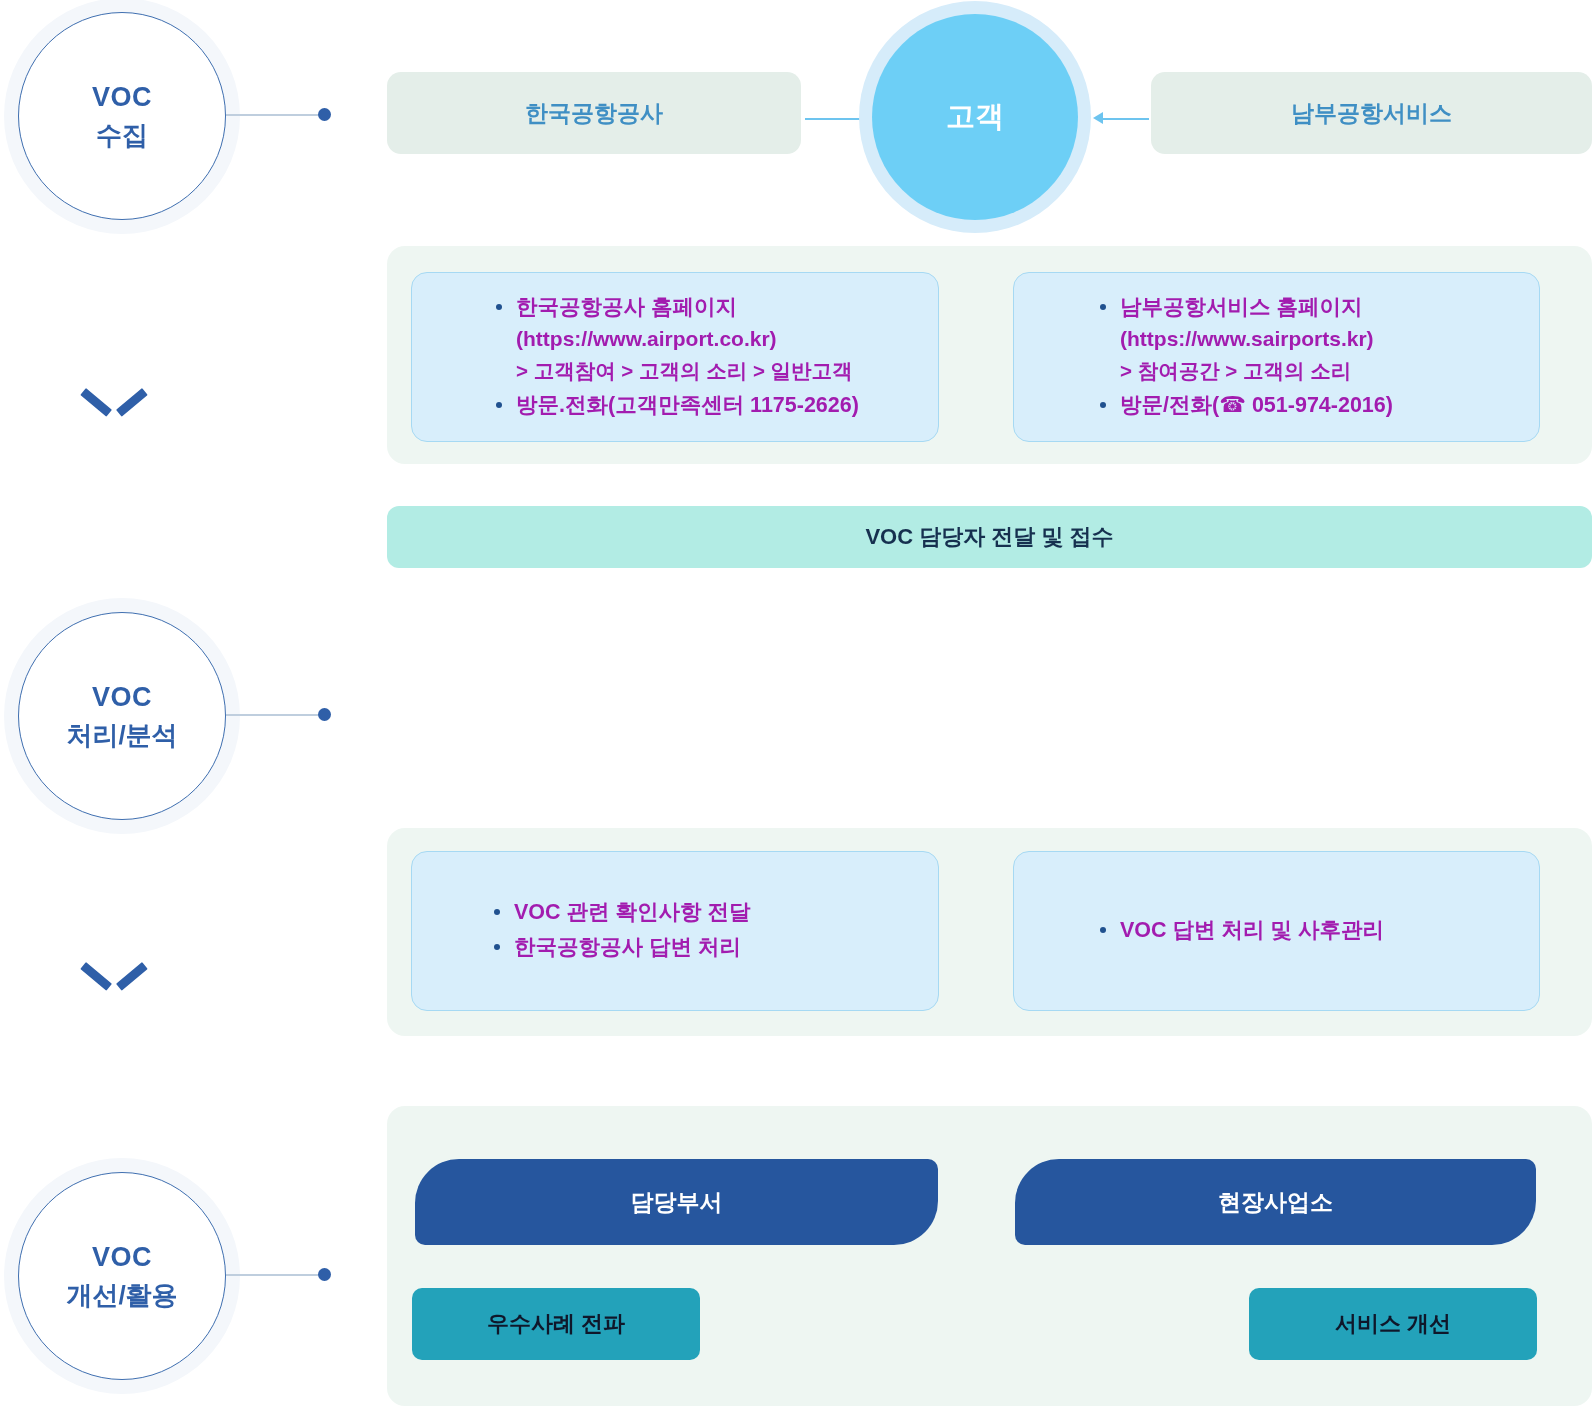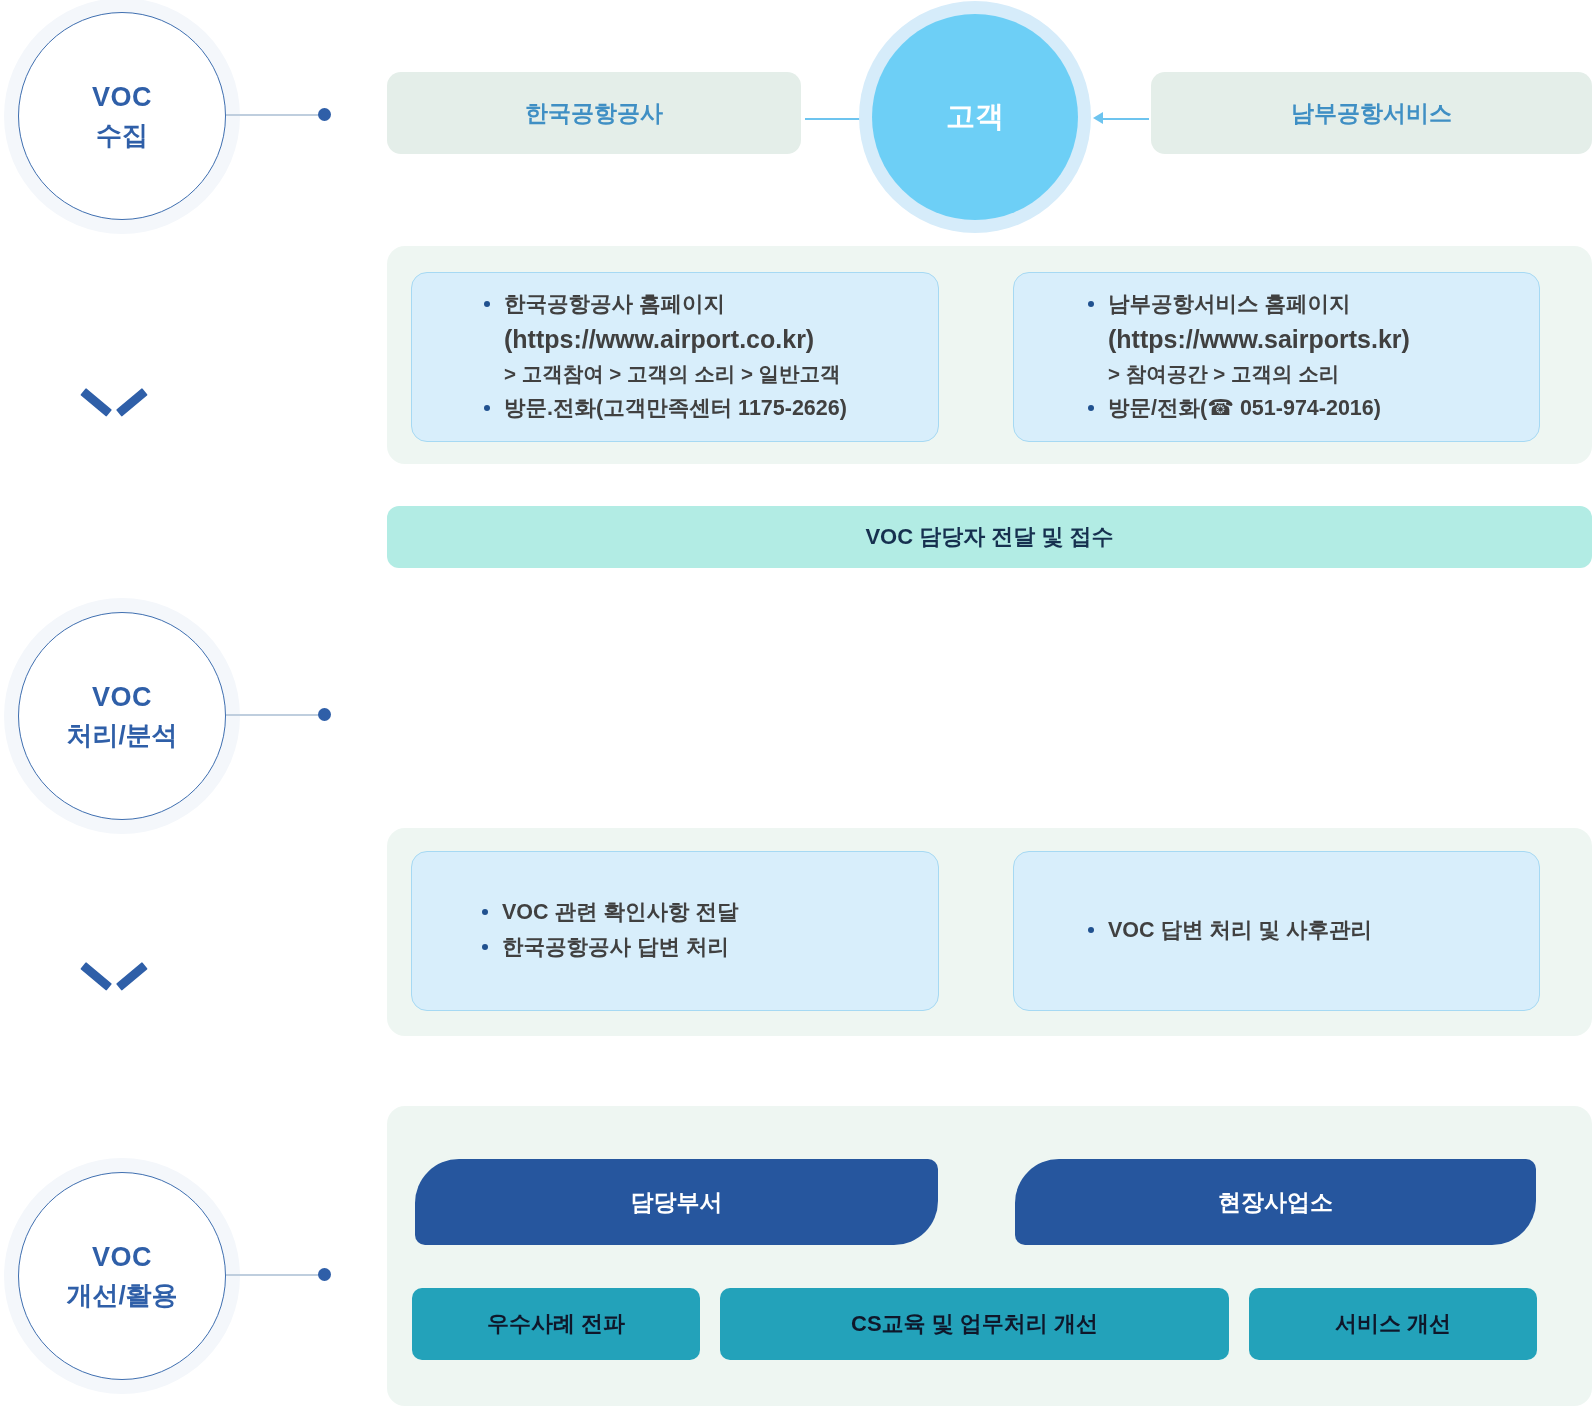--- a/index.html
+++ b/index.html
@@ -158,23 +158,23 @@
     left: 387px; top: 632px; width: 1205px; height: 166px;
     background: #d8eefb;
     border: 1px solid #bfe4f7;
     border-radius: 16px;
     box-sizing: border-box;
   }
 
   
   ul.bul {
     list-style: none;
-    margin: 0;
+    margin: 12px;
     padding: 0;
-    color: #404040;
+    color: #a21caf;
     font-size: 21.5px;
     font-weight: bold;
     line-height: 1.52;
   }
   ul.bul > li {
     position: relative;
     padding-left: 22px;
     margin-bottom: 2px;
   }
   ul.bul > li::before {
@@ -182,21 +182,21 @@
     position: absolute;
     left: 2px;
     top: 13px;
     width: 6px;
     height: 6px;
     border-radius: 50%;
     background: #20518f;
   }
   .sub-line {
     display: block;
-    font-size: 25px;
+    font-size: 21px;
   }
   .indent-line {
     display: block;
     font-size: 20.5px;
   }
 
   .list-wrap {
     position: absolute;
     display: flex;
     flex-direction: column;
@@ -376,20 +376,17 @@
   <div class="btn-dept btn-dept-l">
     <span>담당부서</span>
   </div>
   <div class="btn-dept btn-dept-r">
     <span>현장사업소</span>
   </div>
 
   <div class="btn-teal btn-teal-1">
     <span>우수사례 전파</span>
   </div>
-  <div class="btn-teal btn-teal-2">
-    <span>CS교육 및 업무처리 개선</span>
-  </div>
   <div class="btn-teal btn-teal-3">
     <span>서비스 개선</span>
   </div>
 
 </div>
 
 </body></html>

